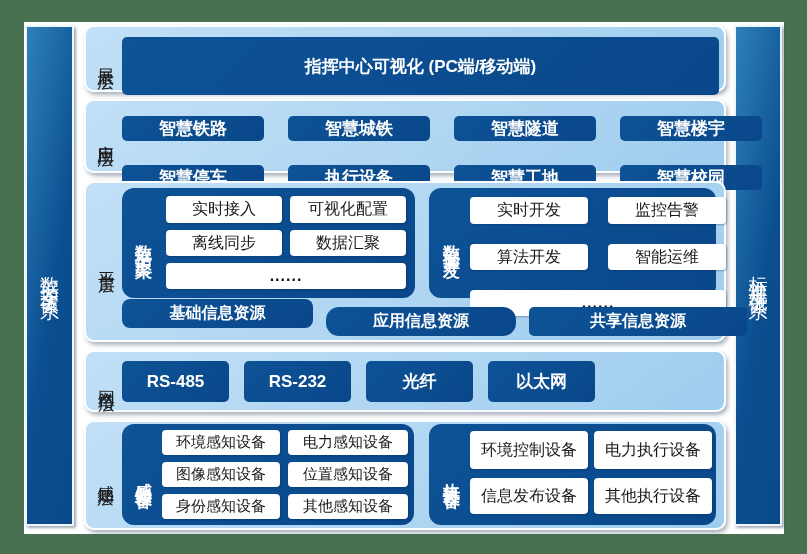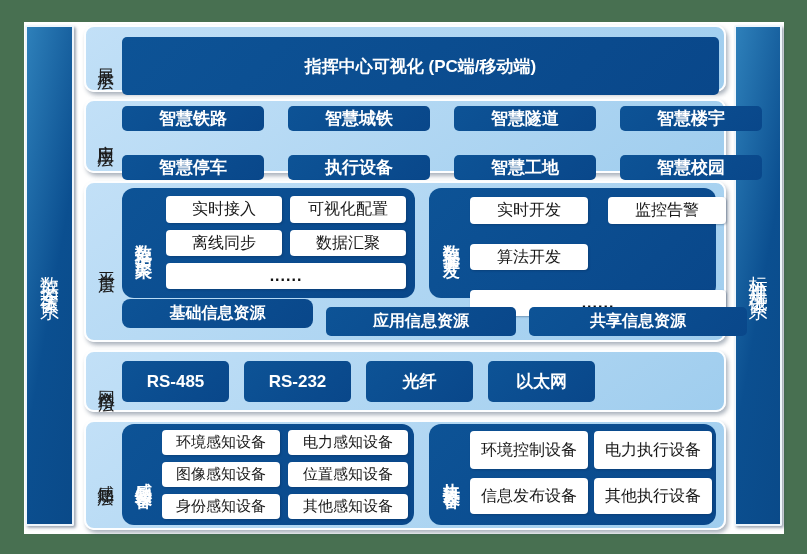--- a/index.html
+++ b/index.html
@@ -57,21 +57,21 @@
 
   
   .group{position:absolute;border-radius:12px;}
   .group-label{
     position:absolute;top:50%;transform:translateY(-50%);
     color:#ffffff;font-size:17px;font-weight:600;
     writing-mode:vertical-rl;text-orientation:upright;letter-spacing:6px;
   }
 
   .grid{position:absolute;display:grid;}
-  .app-grid{left:36px;top:5px;grid-template-columns:repeat(4,142px);grid-template-rows:25px 25px;column-gap:10px;row-gap:8px;gap:24px;}
+  .app-grid{left:36px;top:15px;grid-template-columns:repeat(4,142px);grid-template-rows:25px 25px;column-gap:10px;row-gap:8px;gap:24px;}
   .net-grid{left:36px;top:9px;grid-template-columns:repeat(5,107px);grid-template-rows:41px;column-gap:15px;}
   .pgridA{left:44px;top:8px;grid-template-columns:116px 116px;grid-template-rows:27px 26px 26px;column-gap:8px;row-gap:7px;}
   .pgridB{left:41px;top:9px;grid-template-columns:118px 118px;grid-template-rows:27px 26px 26px;column-gap:6px;row-gap:7px;gap:20px;}
   .sgrid1{left:40px;top:6px;grid-template-columns:118px 120px;grid-template-rows:25px 25px 25px;column-gap:8px;row-gap:7px;}
   .sgrid1 .pill{font-size:15px;}
   .sgrid2{left:41px;top:7px;grid-template-columns:118px 118px;grid-template-rows:38px 36px;column-gap:6px;row-gap:9px;}
   .span2{grid-column:1 / 3;}
 </style>
 </head>
 <body>
@@ -119,26 +119,27 @@
         <div class="pill span2 dots">......</div>
       </div>
     </div>
 
     <div class="group dark" style="left:343px;top:5px;width:287px;height:110px;">
       <span class="group-label" style="left:11px;">数据开发</span>
       <div class="grid pgridB">
         <div class="pill">实时开发</div>
         <div class="pill">监控告警</div>
         <div class="pill">算法开发</div>
+        <div class="pill">智能运维</div>
         <div class="pill span2 dots">......</div>
       </div>
     </div>
 
     <div class="dark btn abs" style="left:36px;top:116px;width:191px;height:29px;font-size:16px;border-radius:8px;">基础信息资源</div>
-    <div class="dark btn abs" style="left:240px;top:124px;width:190px;height:29px;font-size:16px;">应用信息资源</div>
+    <div class="dark btn abs" style="left:240px;top:124px;width:190px;height:29px;font-size:16px;border-radius:13px;">应用信息资源</div>
     <div class="dark btn abs" style="left:443px;top:124px;width:218px;height:29px;font-size:16px;">共享信息资源</div>
   </div>
 
   <div class="panel" style="top:350px;height:62px;">
     <span class="layer-label" style="left:9px;">网络层</span>
     <div class="grid net-grid">
       <div class="dark btn">RS-485</div>
       <div class="dark btn">RS-232</div>
       <div class="dark btn">光纤</div>
       <div class="dark btn">以太网</div>

